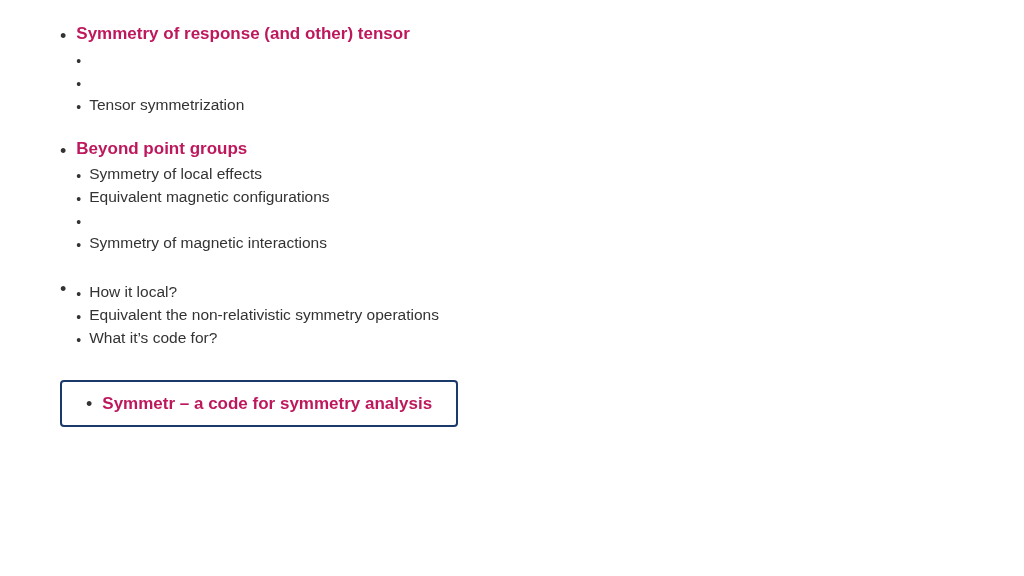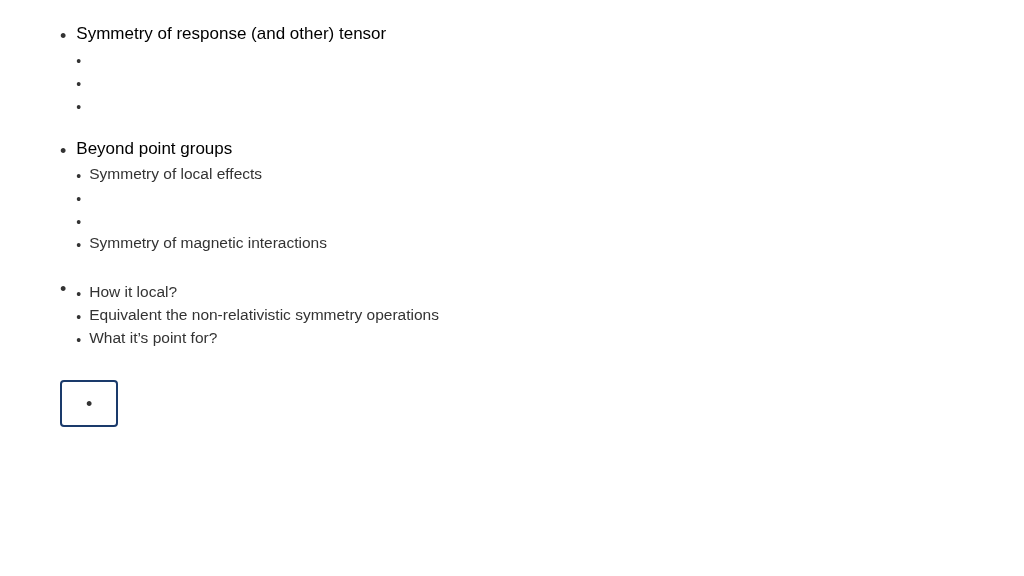--- a/index.html
+++ b/index.html
@@ -40,22 +40,22 @@
     }
 
     .bullet-main {
       color: #333;
       font-size: 18px;
       margin-top: 2px;
       flex-shrink: 0;
     }
 
     .main-label {
-      font-weight: 400;
-      color: #000000;
+      font-weight: 700;
+      color: #be185d;
       font-size: 17px;
     }
 
     .sub-list {
       list-style: none;
       margin-top: 6px;
       padding: 0;
     }
 
     .sub-list li {
@@ -106,36 +106,38 @@
         <span class="main-label">Symmetry of response (and other) tensor</span>
         <ul class="sub-list">
           <li>
             <span class="bullet-sub">•</span>
           </li>
           <li>
             <span class="bullet-sub">•</span>
           </li>
           <li>
             <span class="bullet-sub">•</span>
+            <span>Tensor symmetrization</span>
           </li>
         </ul>
       </div>
     </li>
 
     <li>
       <span class="bullet-main">•</span>
       <div class="section-content">
         <span class="main-label">Beyond point groups</span>
         <ul class="sub-list">
           <li>
             <span class="bullet-sub">•</span>
             <span>Symmetry of local effects</span>
           </li>
           <li>
             <span class="bullet-sub">•</span>
+            <span>Equivalent magnetic configurations</span>
           </li>
           <li>
             <span class="bullet-sub">•</span>
           </li>
           <li>
             <span class="bullet-sub">•</span>
             <span>Symmetry of magnetic interactions</span>
           </li>
         </ul>
       </div>
@@ -148,26 +150,27 @@
           <li>
             <span class="bullet-sub">•</span>
             <span>How it local?</span>
           </li>
           <li>
             <span class="bullet-sub">•</span>
             <span>Equivalent the non-relativistic symmetry operations</span>
           </li>
           <li>
             <span class="bullet-sub">•</span>
-            <span>What it’s point for?</span>
+            <span>What it’s code for?</span>
           </li>
         </ul>
       </div>
     </li>
 
     <li>
       <div class="highlighted-box">
         <span class="bullet-main">•</span>
+        <span class="main-label">Symmetr – a code for symmetry analysis</span>
       </div>
     </li>
 
   </ul>
 </div>
 
 </body></html>

